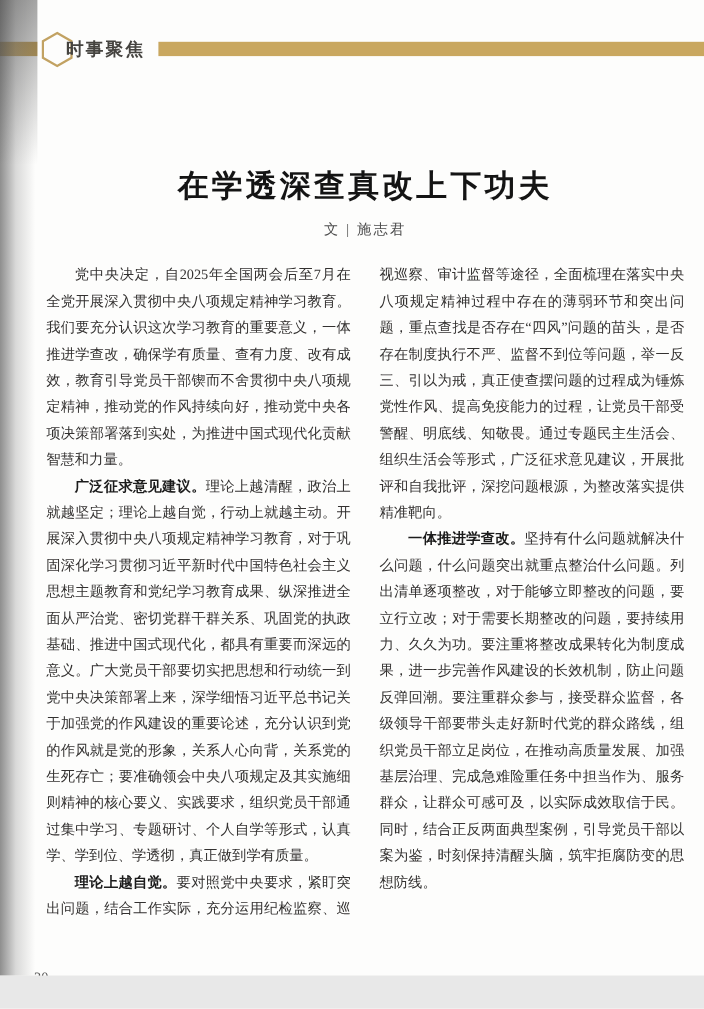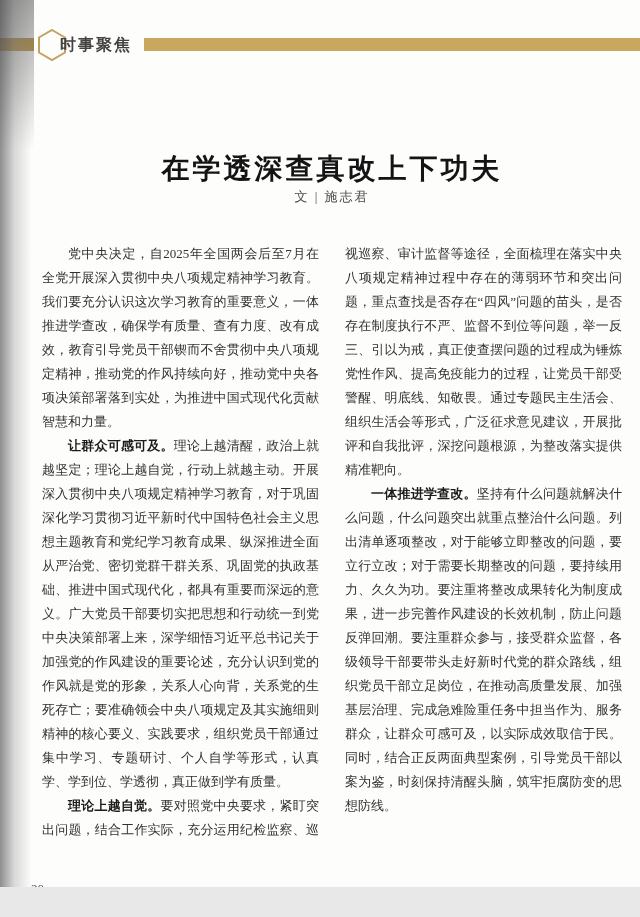--- a/index.html
+++ b/index.html
@@ -55,27 +55,27 @@
   .title{
     text-align:center;
     font-family:"Liberation Sans","DejaVu Sans",sans-serif;
     font-weight:bold;
     font-size:28px;
     letter-spacing:3px;
     color:#141414;
   }
   .byline{
     text-align:center;
-    margin-top:0;
+    margin-top:12px;
     font-size:13px;
     letter-spacing:2px;
     color:#4c4c4c;
   }
   .columns{
-    margin-top:36px;
+    margin-top:20px;
     height:604px;
     column-count:2;
     column-gap:26px;
     column-fill:auto;
     text-align:justify;
     font-size:13px;
     line-height:24px;
     color:#333130;
     overflow:hidden;
   }
@@ -118,21 +118,21 @@
     <span class="label">时事聚焦</span>
   </div>
 
   <div class="content">
     <h1 class="title">在学透深查真改上下功夫</h1>
     <div class="byline">文 |  施志君</div>
 
     <div class="columns">
 
       <p>党中央决定，自2025年全国两会后至7月在全党开展深入贯彻中央八项规定精神学习教育。我们要充分认识这次学习教育的重要意义，一体推进学查改，确保学有质量、查有力度、改有成效，教育引导党员干部锲而不舍贯彻中央八项规定精神，推动党的作风持续向好，推动党中央各项决策部署落到实处，为推进中国式现代化贡献智慧和力量。</p>
-        <p><span class="lead">让群众可感可及。</span>理论上越清醒，政治上就越坚定；理论上越自觉，行动上就越主动。开展深入贯彻中央八项规定精神学习教育，对于巩固深化学习贯彻习近平新时代中国特色社会主义思想主题教育和党纪学习教育成果、纵深推进全面从严治党、密切党群干群关系、巩固党的执政基础、推进中国式现代化，都具有重要而深远的意义。广大党员干部要切实把思想和行动统一到党中央决策部署上来，深学细悟习近平总书记关于加强党的作风建设的重要论述，充分认识到党的作风就是党的形象，关系人心向背，关系党的生死存亡；要准确领会中央八项规定及其实施细则精神的核心要义、实践要求，组织党员干部通过集中学习、专题研讨、个人自学等形式，认真学、学到位、学透彻，真正做到学有质量。</p>
+        <p><span class="lead">广泛征求意见建议。</span>理论上越清醒，政治上就越坚定；理论上越自觉，行动上就越主动。开展深入贯彻中央八项规定精神学习教育，对于巩固深化学习贯彻习近平新时代中国特色社会主义思想主题教育和党纪学习教育成果、纵深推进全面从严治党、密切党群干群关系、巩固党的执政基础、推进中国式现代化，都具有重要而深远的意义。广大党员干部要切实把思想和行动统一到党中央决策部署上来，深学细悟习近平总书记关于加强党的作风建设的重要论述，充分认识到党的作风就是党的形象，关系人心向背，关系党的生死存亡；要准确领会中央八项规定及其实施细则精神的核心要义、实践要求，组织党员干部通过集中学习、专题研讨、个人自学等形式，认真学、学到位、学透彻，真正做到学有质量。</p>
         <p><span class="lead">理论上越自觉。</span>要对照党中央要求，紧盯突出问题，结合工作实际，充分运用纪检监察、巡视巡察、审计监督等途径，全面梳理在落实中央八项规定精神过程中存在的薄弱环节和突出问题，重点查找是否存在“四风”问题的苗头，是否存在制度执行不严、监督不到位等问题，举一反三、引以为戒，真正使查摆问题的过程成为锤炼党性作风、提高免疫能力的过程，让党员干部受警醒、明底线、知敬畏。通过专题民主生活会、组织生活会等形式，广泛征求意见建议，开展批评和自我批评，深挖问题根源，为整改落实提供精准靶向。</p>
         <p><span class="lead">一体推进学查改。</span>坚持有什么问题就解决什么问题，什么问题突出就重点整治什么问题。列出清单逐项整改，对于能够立即整改的问题，要立行立改；对于需要长期整改的问题，要持续用力、久久为功。要注重将整改成果转化为制度成果，进一步完善作风建设的长效机制，防止问题反弹回潮。要注重群众参与，接受群众监督，各级领导干部要带头走好新时代党的群众路线，组织党员干部立足岗位，在推动高质量发展、加强基层治理、完成急难险重任务中担当作为、服务群众，让群众可感可及，以实际成效取信于民。同时，结合正反两面典型案例，引导党员干部以案为鉴，时刻保持清醒头脑，筑牢拒腐防变的思想防线。</p>
     </div>
   </div>
 
   <div class="footer">
     <span class="rule-left"></span>
     <span class="pagenum">20</span>
     <span class="rule-right"></span>
   </div>

